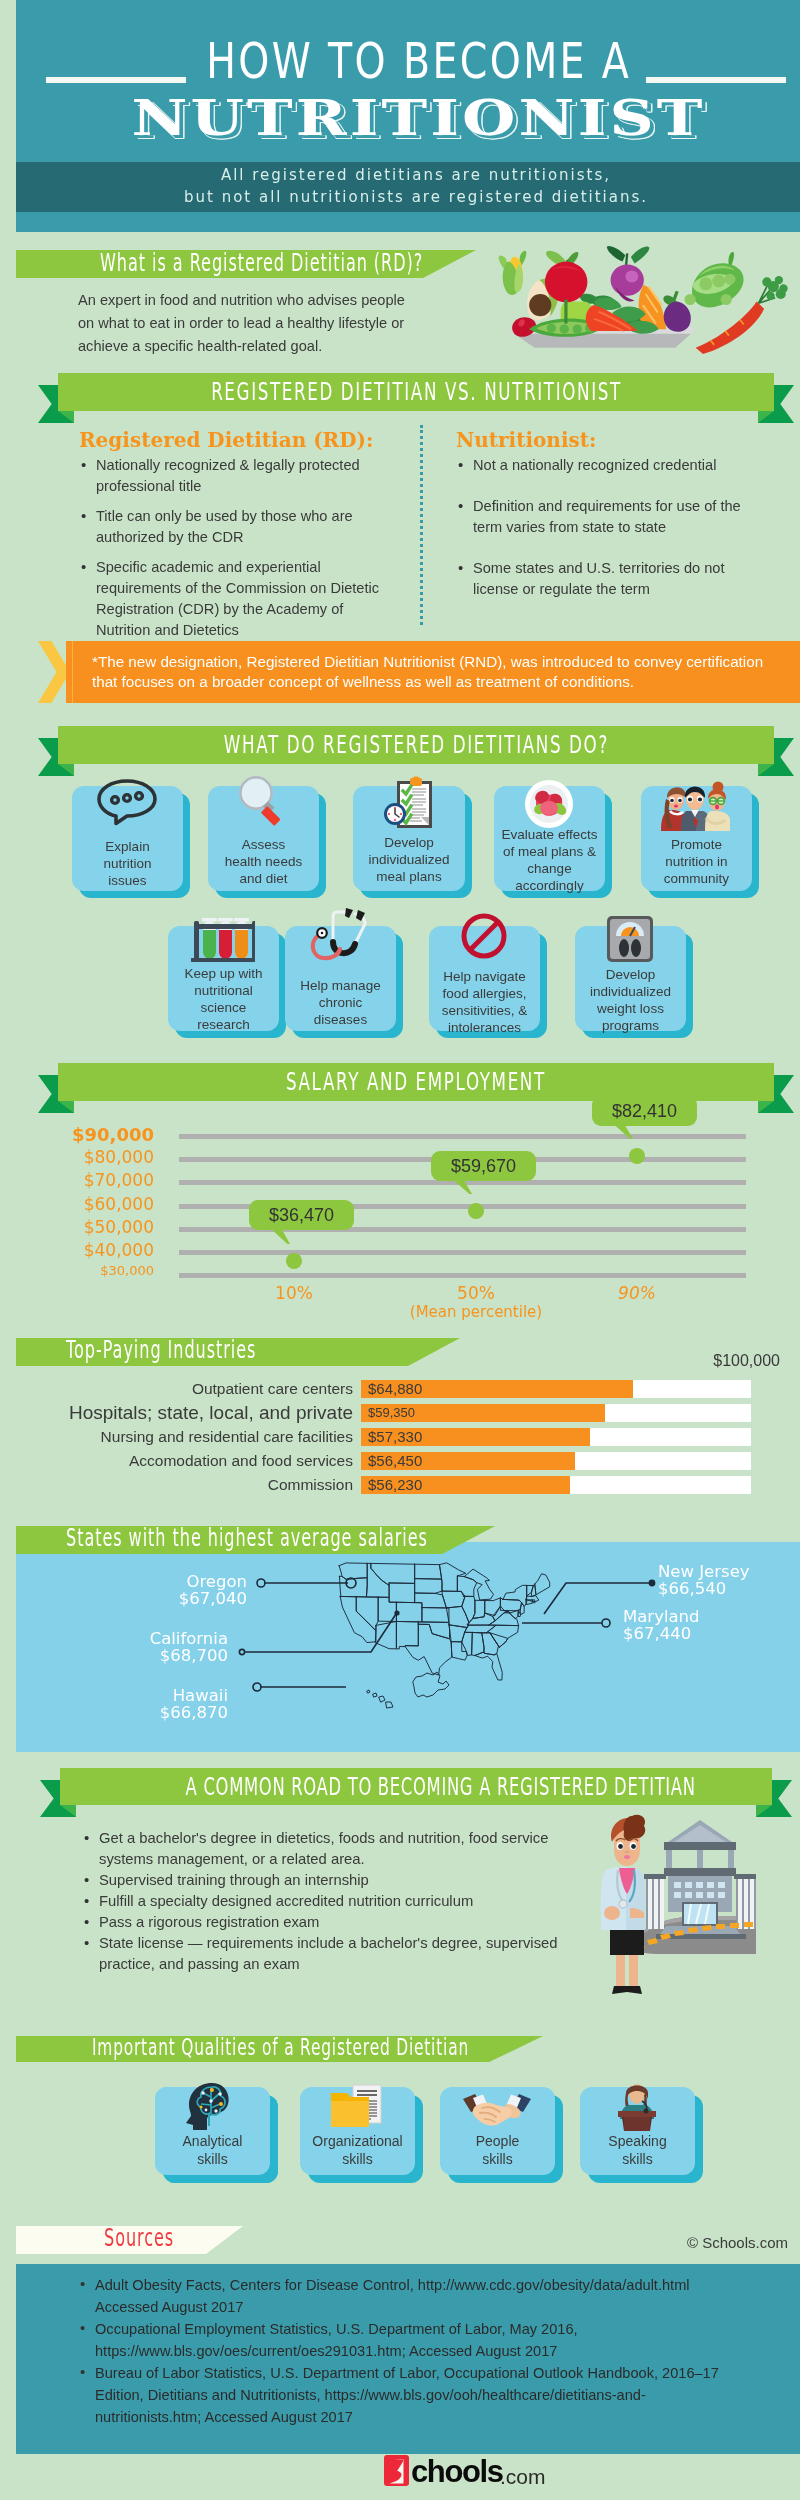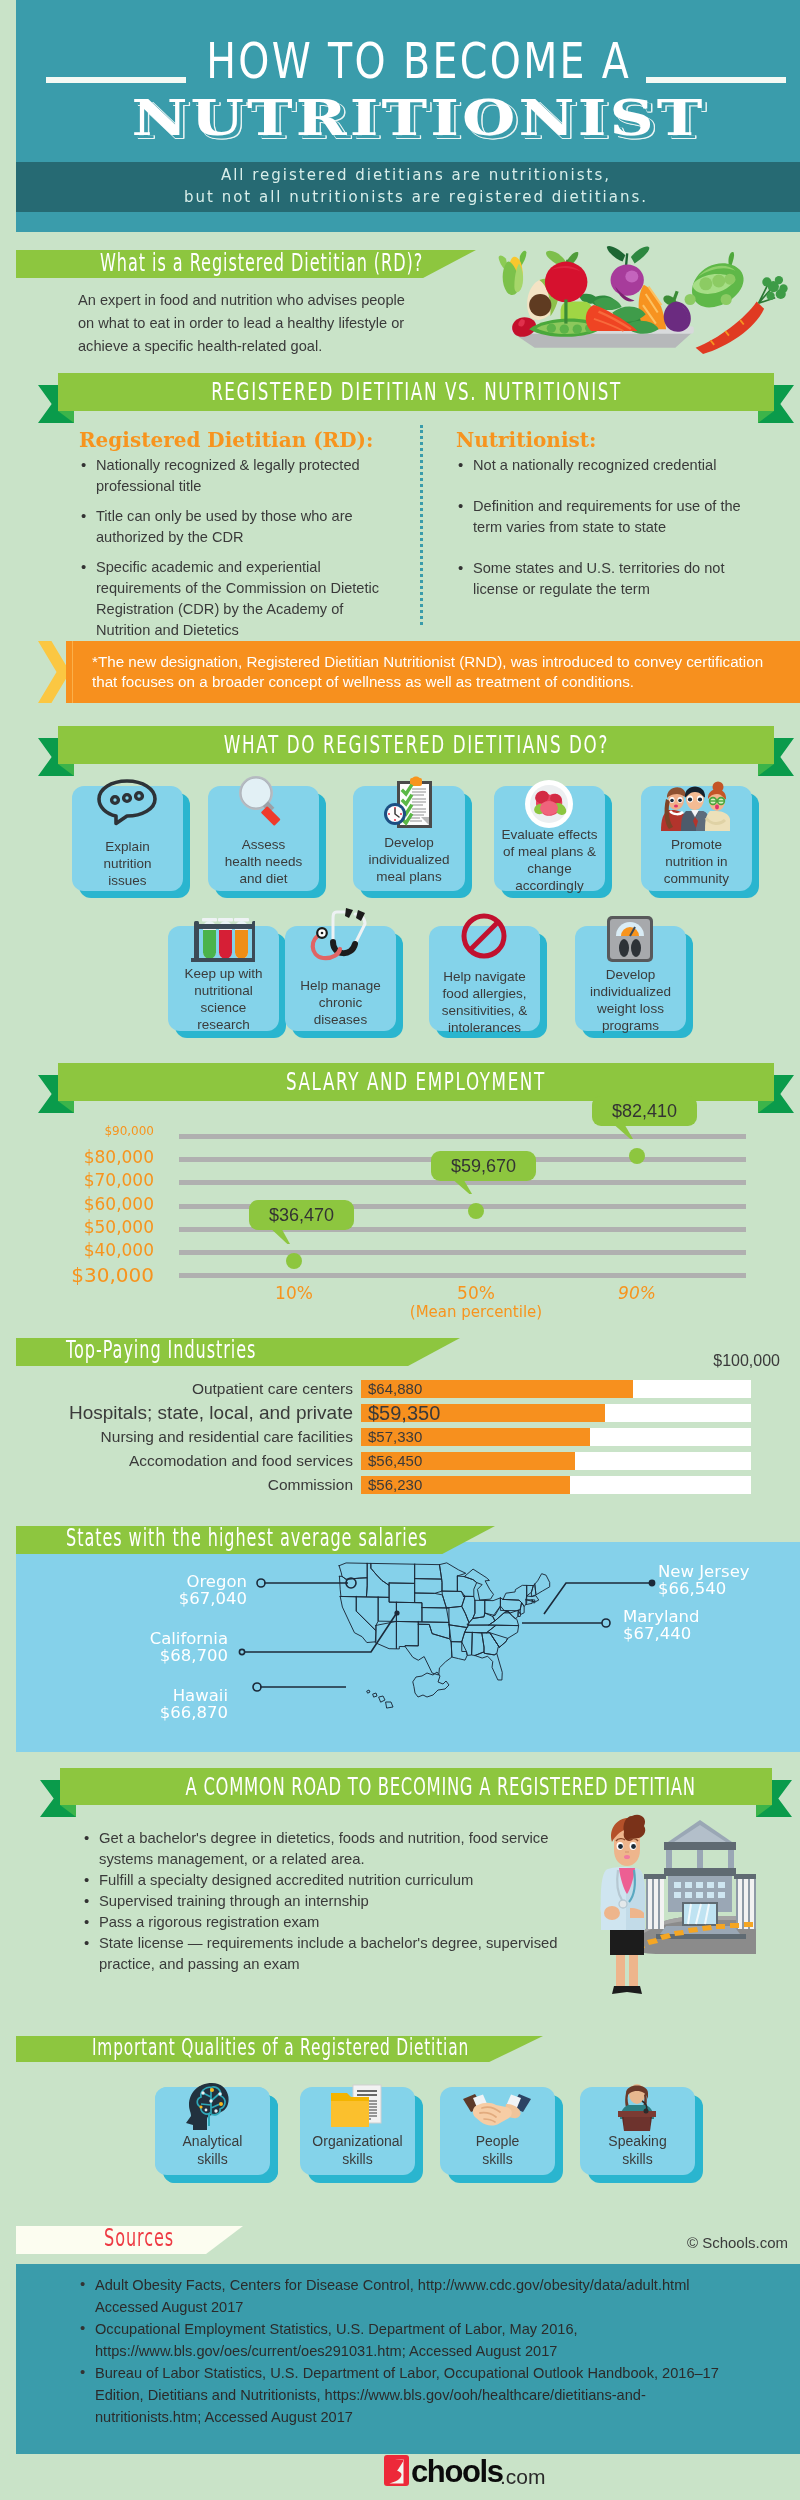--- a/index.html
+++ b/index.html
@@ -386,33 +386,33 @@
   <div class="card-lbl" style="left:563px;top:966px;width:103px;">Develop individualized weight loss programs</div>
 
   <div class="abs" style="left:22px;top:1075px;width:36px;height:38px;background:#0a9b4b;clip-path:polygon(0 0,100% 0,100% 100%,0 100%,38% 50%);"></div>
   <div class="abs" style="left:742px;top:1075px;width:36px;height:38px;background:#0a9b4b;clip-path:polygon(0 0,100% 0,62% 50%,100% 100%,0 100%);"></div>
   <div class="abs" style="left:42px;top:1063px;width:716px;height:38px;background:#8dc63f;"></div>
   <div class="abs" style="left:42px;top:1101px;width:16px;height:12px;background:#3cb44a;clip-path:polygon(0 0,100% 0,100% 100%);"></div>
   <div class="abs" style="left:742px;top:1101px;width:16px;height:12px;background:#3cb44a;clip-path:polygon(0 0,100% 0,0 100%);"></div>
   <div class="abs bannerTxt" style="left:42px;top:1063px;width:716px;height:38px;line-height:38px;text-align:center;color:#fff;
               font-family:'DejaVu Sans',sans-serif;font-size:25px;letter-spacing:2.4px;"><span>SALARY AND EMPLOYMENT</span></div>
   <div class="abs" style="left:163px;top:1134px;width:567px;height:5px;background:#b0b0b0;"></div>
-  <div class="abs" style="left:20px;top:1124px;width:118px;text-align:right;color:#f7941e;font-size:12px;font-family:'DejaVu Sans',sans-serif;">$90,000</div>
+  <div class="abs" style="left:20px;top:1124px;width:118px;text-align:right;color:#f7941e;font-size:18px;font-family:'DejaVu Sans',sans-serif;font-weight:bold;">$90,000</div>
   <div class="abs" style="left:163px;top:1157px;width:567px;height:5px;background:#b0b0b0;"></div>
   <div class="abs" style="left:20px;top:1147px;width:118px;text-align:right;color:#f7941e;font-size:17px;font-family:'DejaVu Sans',sans-serif;">$80,000</div>
   <div class="abs" style="left:163px;top:1180px;width:567px;height:5px;background:#b0b0b0;"></div>
   <div class="abs" style="left:20px;top:1170px;width:118px;text-align:right;color:#f7941e;font-size:17px;font-family:'DejaVu Sans',sans-serif;">$70,000</div>
   <div class="abs" style="left:163px;top:1204px;width:567px;height:5px;background:#b0b0b0;"></div>
   <div class="abs" style="left:20px;top:1194px;width:118px;text-align:right;color:#f7941e;font-size:17px;font-family:'DejaVu Sans',sans-serif;">$60,000</div>
   <div class="abs" style="left:163px;top:1227px;width:567px;height:5px;background:#b0b0b0;"></div>
   <div class="abs" style="left:20px;top:1217px;width:118px;text-align:right;color:#f7941e;font-size:17px;font-family:'DejaVu Sans',sans-serif;">$50,000</div>
   <div class="abs" style="left:163px;top:1250px;width:567px;height:5px;background:#b0b0b0;"></div>
   <div class="abs" style="left:20px;top:1240px;width:118px;text-align:right;color:#f7941e;font-size:17px;font-family:'DejaVu Sans',sans-serif;">$40,000</div>
   <div class="abs" style="left:163px;top:1273px;width:567px;height:5px;background:#b0b0b0;"></div>
-  <div class="abs" style="left:20px;top:1263px;width:118px;text-align:right;color:#f7941e;font-size:20px;font-family:'DejaVu Sans',sans-serif;">$30,000</div>
+  <div class="abs" style="left:20px;top:1263px;width:118px;text-align:right;color:#f7941e;font-size:13px;font-family:'DejaVu Sans',sans-serif;">$30,000</div>
   <div class="abs" style="left:233px;top:1200px;width:105px;height:30px;background:#8dc63f;border-radius:9px;"></div>
   <div class="abs" style="left:252px;top:1226px;width:22px;height:18px;background:#8dc63f;clip-path:polygon(0 0,55% 0,100% 100%,88% 100%);"></div>
   <div class="abs" style="left:233px;top:1200px;width:105px;height:30px;line-height:30px;text-align:center;color:#333;font-size:18px;">$36,470</div>
   <div class="abs" style="left:270px;top:1253px;width:16px;height:16px;border-radius:50%;background:#8dc63f;"></div>
   <div class="abs" style="left:415px;top:1151px;width:105px;height:30px;background:#8dc63f;border-radius:9px;"></div>
   <div class="abs" style="left:434px;top:1177px;width:22px;height:17px;background:#8dc63f;clip-path:polygon(0 0,55% 0,100% 100%,88% 100%);"></div>
   <div class="abs" style="left:415px;top:1151px;width:105px;height:30px;line-height:30px;text-align:center;color:#333;font-size:18px;">$59,670</div>
   <div class="abs" style="left:452px;top:1203px;width:16px;height:16px;border-radius:50%;background:#8dc63f;"></div>
   <div class="abs" style="left:576px;top:1096px;width:105px;height:30px;background:#8dc63f;border-radius:9px;"></div>
   <div class="abs" style="left:595px;top:1122px;width:22px;height:17px;background:#8dc63f;clip-path:polygon(0 0,55% 0,100% 100%,88% 100%);"></div>
@@ -425,21 +425,21 @@
 
   <div class="abs" style="left:0;top:1338px;width:444px;height:28px;background:#8dc63f;clip-path:polygon(0 0,100% 0,88.3% 100%,0 100%);"></div>
   <div class="abs bannerTxt" style="left:50px;top:1337px;width:360px;height:27px;line-height:27px;font-size:24px;letter-spacing:1.4px;text-align:left;"><span style="transform-origin:left center;">Top-Paying Industries</span></div>
   <div class="abs" style="left:600px;top:1352px;width:164px;text-align:right;color:#3a3a3a;font-size:16px;">$100,000</div>
   <div class="abs" style="left:345px;top:1380px;width:390px;height:18px;background:#fff;"></div>
   <div class="abs" style="left:345px;top:1380px;width:272px;height:18px;background:#f7901e;"></div>
   <div class="abs" style="left:352px;top:1380px;height:18px;line-height:18px;color:#3a3a3a;font-size:15px;">$64,880</div>
   <div class="abs" style="left:10px;top:1379px;width:327px;text-align:right;height:20px;line-height:20px;color:#3a3a3a;font-size:15.5px;">Outpatient care centers</div>
   <div class="abs" style="left:345px;top:1404px;width:390px;height:18px;background:#fff;"></div>
   <div class="abs" style="left:345px;top:1404px;width:244px;height:18px;background:#f7901e;"></div>
-  <div class="abs" style="left:352px;top:1404px;height:18px;line-height:18px;color:#3a3a3a;font-size:20px;">$59,350</div>
+  <div class="abs" style="left:352px;top:1404px;height:18px;line-height:18px;color:#3a3a3a;font-size:13px;">$59,350</div>
   <div class="abs" style="left:10px;top:1403px;width:327px;text-align:right;height:20px;line-height:20px;color:#3a3a3a;font-size:19px;">Hospitals; state, local, and private</div>
   <div class="abs" style="left:345px;top:1428px;width:390px;height:18px;background:#fff;"></div>
   <div class="abs" style="left:345px;top:1428px;width:229px;height:18px;background:#f7901e;"></div>
   <div class="abs" style="left:352px;top:1428px;height:18px;line-height:18px;color:#3a3a3a;font-size:15px;">$57,330</div>
   <div class="abs" style="left:10px;top:1427px;width:327px;text-align:right;height:20px;line-height:20px;color:#3a3a3a;font-size:15.5px;">Nursing and residential care facilities</div>
   <div class="abs" style="left:345px;top:1452px;width:390px;height:18px;background:#fff;"></div>
   <div class="abs" style="left:345px;top:1452px;width:214px;height:18px;background:#f7901e;"></div>
   <div class="abs" style="left:352px;top:1452px;height:18px;line-height:18px;color:#3a3a3a;font-size:15px;">$56,450</div>
   <div class="abs" style="left:10px;top:1451px;width:327px;text-align:right;height:20px;line-height:20px;color:#3a3a3a;font-size:15.5px;">Accomodation and food services</div>
   <div class="abs" style="left:345px;top:1476px;width:390px;height:18px;background:#fff;"></div>
@@ -547,22 +547,22 @@
 
   <div class="abs" style="left:24px;top:1780px;width:36px;height:37px;background:#0a9b4b;clip-path:polygon(0 0,100% 0,100% 100%,0 100%,38% 50%);"></div>
   <div class="abs" style="left:740px;top:1780px;width:36px;height:37px;background:#0a9b4b;clip-path:polygon(0 0,100% 0,62% 50%,100% 100%,0 100%);"></div>
   <div class="abs" style="left:44px;top:1768px;width:712px;height:37px;background:#8dc63f;"></div>
   <div class="abs" style="left:44px;top:1805px;width:16px;height:12px;background:#3cb44a;clip-path:polygon(0 0,100% 0,100% 100%);"></div>
   <div class="abs" style="left:740px;top:1805px;width:16px;height:12px;background:#3cb44a;clip-path:polygon(0 0,100% 0,0 100%);"></div>
   <div class="abs bannerTxt" style="left:44px;top:1768px;width:712px;height:37px;line-height:37px;text-align:center;color:#fff;
               font-family:'DejaVu Sans',sans-serif;font-size:24.5px;letter-spacing:1px;"><span>A COMMON ROAD TO BECOMING A REGISTERED DETITIAN</span></div>
   <ul class="abs bl" style="left:66px;top:1828px;width:520px;font-size:14.8px;line-height:21px;color:#3a3a3a;">
     <li style="margin-bottom:0;">Get a bachelor's degree in dietetics, foods and nutrition, food service systems management, or a related area.</li>
+    <li style="margin-bottom:0;">Supervised training through an internship</li>
     <li style="margin-bottom:0;">Fulfill a specialty designed accredited nutrition curriculum</li>
-    <li style="margin-bottom:0;">Supervised training through an internship</li>
     <li style="margin-bottom:0;">Pass a rigorous registration exam</li>
     <li style="margin-bottom:0;">State license — requirements include a bachelor's degree, supervised practice, and passing an exam</li>
   </ul>
   <svg class="abs" style="left:580px;top:1812px;" width="160" height="185" viewBox="0 0 160 185">
 
     <g>
       <path d="M34 135 C44 112 74 104 110 104 L160 104 L160 142 L70 142 C42 142 28 140 34 135 Z" fill="#8b8b8b"></path>
       <path d="M36 133 C48 114 78 108 112 108 L160 108 L160 104 L110 104 C74 104 44 112 34 135 Z" fill="#a4a4a4"></path>
     </g>
 

